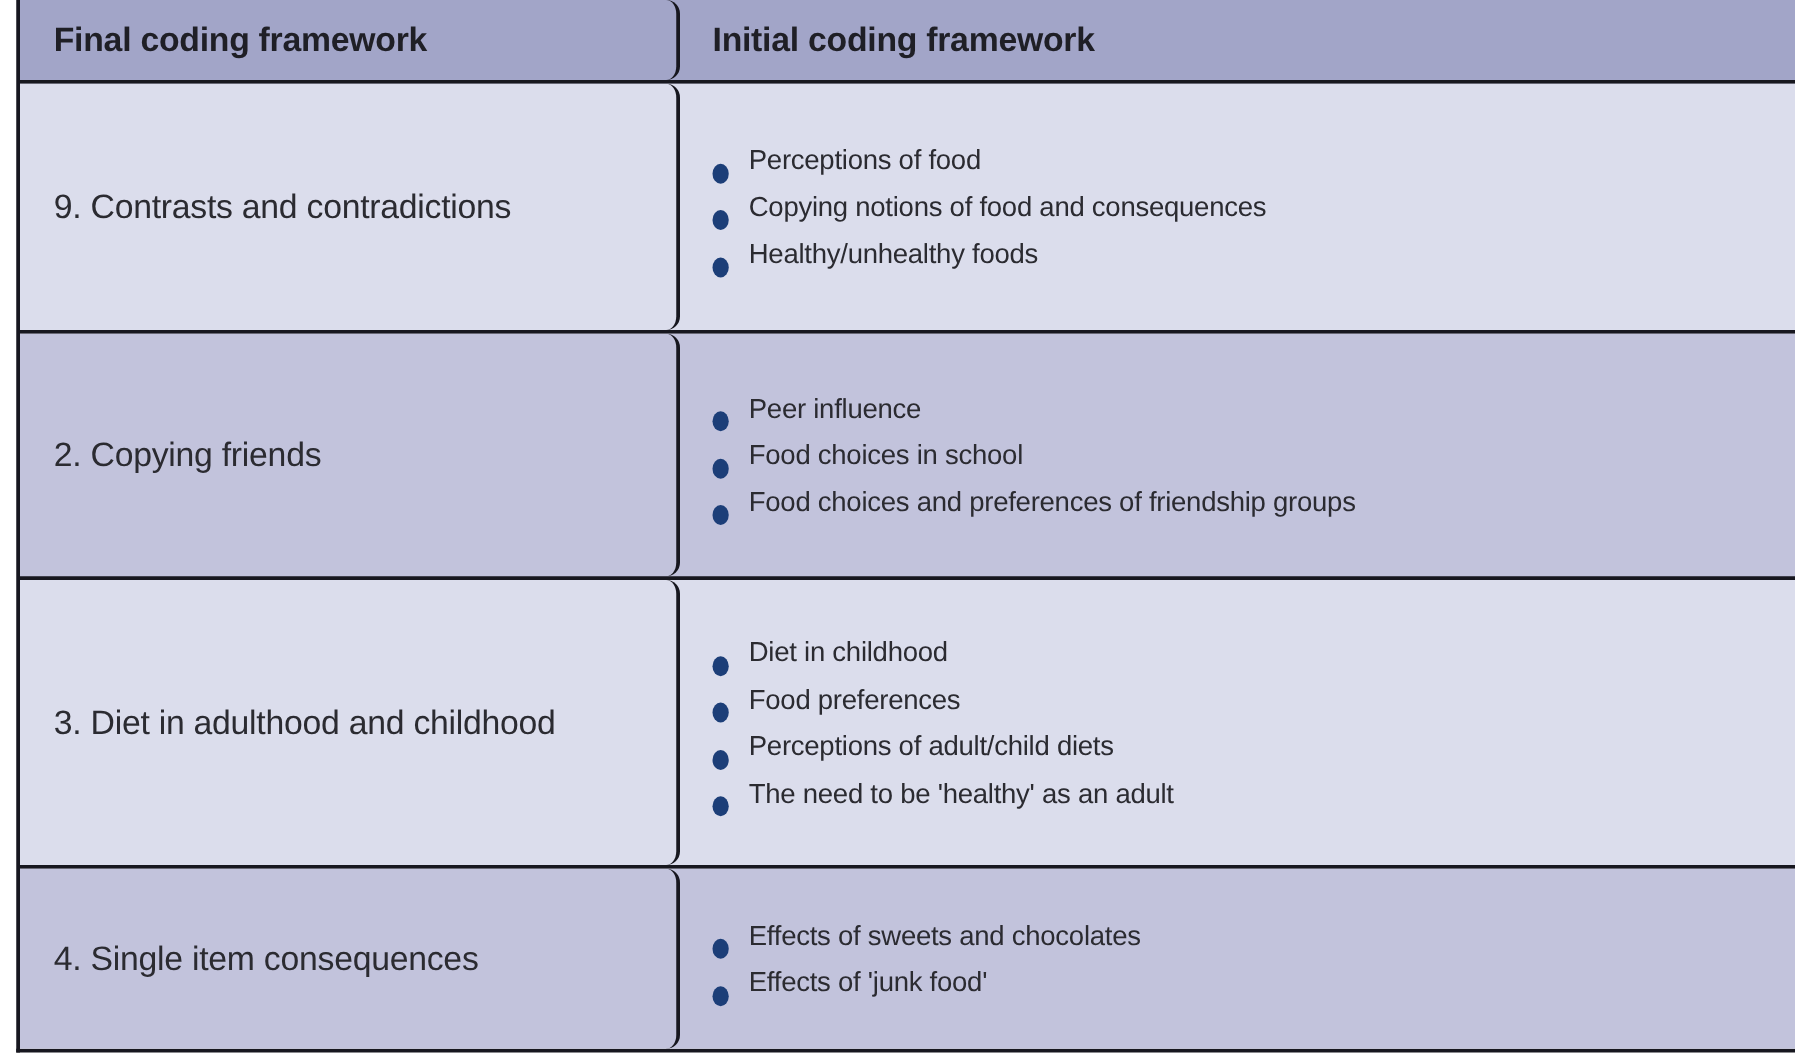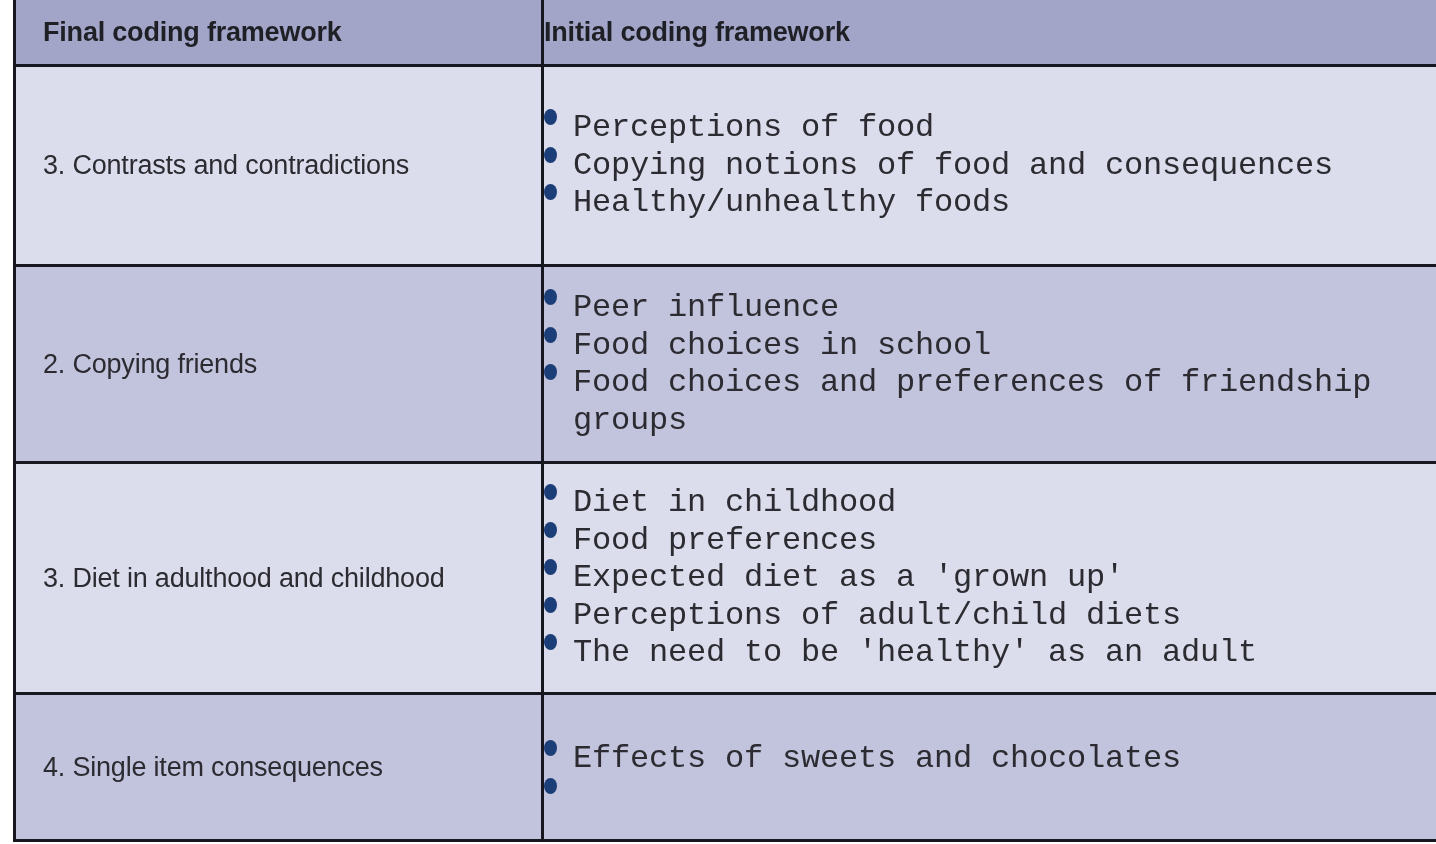--- a/index.html
+++ b/index.html
@@ -26,36 +26,36 @@
   }
   .tr{display:flex;box-sizing:border-box;}
   .tr.sep{border-bottom:3px solid var(--border);}
   .tr.head{height:67px;background:var(--header-bg);}
   .tr.r0{height:200px;}
   .tr.r1{height:197px;}
   .tr.r2{height:231px;}
   .tr.r3{height:144px;}
   .light{background:var(--row-light);}
   .dark{background:var(--row-dark);}
-  .td{box-sizing:border-box;display:flex;align-items:center;}
+  .td{box-sizing:border-box;display:flex;align-items:center;border-radius:11px;}
   .td.left{
     width:528px;flex:none;
     border-right:3px solid var(--border);
     padding-left:27px;padding-right:10px;
   }
-  .td.right{flex:1;padding-right:10px;}
+  .td.right{flex:1;padding-left:26px;padding-right:10px;}
   .head .td span{
     font-size:27px;font-weight:700;color:var(--header-text);
     letter-spacing:-0.2px;
   }
   .final-label{font-size:27px;letter-spacing:-0.2px;}
   ul.bullets{list-style:none;margin:0;padding:0;}
   ul.bullets li{
-    display:flex;align-items:flex-start;
-    font-size:32px;line-height:37.5px;letter-spacing:-0.2px;font-family:Liberation Mono, monospace;
+    display:flex;align-items:flex-end;
+    font-size:22px;line-height:37.5px;letter-spacing:-0.2px;
   }
   .dot{
     flex:none;width:13px;height:16px;border-radius:50%;
     background:var(--bullet);margin-right:16px;
   }
 </style>
 </head>
 <body>
 
 <div class="tbl">
@@ -64,21 +64,21 @@
     <div class="td left">
       <span>Final coding framework</span>
     </div>
     <div class="td right">
       <span>Initial coding framework</span>
     </div>
   </div>
 
   <div class="tr r0 light sep">
     <div class="td left">
-      <span class="final-label">3. Contrasts and contradictions</span>
+      <span class="final-label">9. Contrasts and contradictions</span>
     </div>
     <div class="td right">
       <ul class="bullets">
         <li>
             <span class="dot"></span>
             <span>Perceptions of food</span>
           </li>
         <li>
             <span class="dot"></span>
             <span>Copying notions of food and consequences</span>
@@ -122,24 +122,20 @@
         <li>
             <span class="dot"></span>
             <span>Diet in childhood</span>
           </li>
         <li>
             <span class="dot"></span>
             <span>Food preferences</span>
           </li>
         <li>
             <span class="dot"></span>
-            <span>Expected diet as a 'grown up'</span>
-          </li>
-        <li>
-            <span class="dot"></span>
             <span>Perceptions of adult/child diets</span>
           </li>
         <li>
             <span class="dot"></span>
             <span>The need to be 'healthy' as an adult</span>
           </li>
       </ul>
     </div>
   </div>
 
@@ -148,18 +144,19 @@
       <span class="final-label">4. Single item consequences</span>
     </div>
     <div class="td right">
       <ul class="bullets">
         <li>
             <span class="dot"></span>
             <span>Effects of sweets and chocolates</span>
           </li>
         <li>
             <span class="dot"></span>
+            <span>Effects of 'junk food'</span>
           </li>
       </ul>
     </div>
   </div>
 
 </div>
 
 </body></html>

